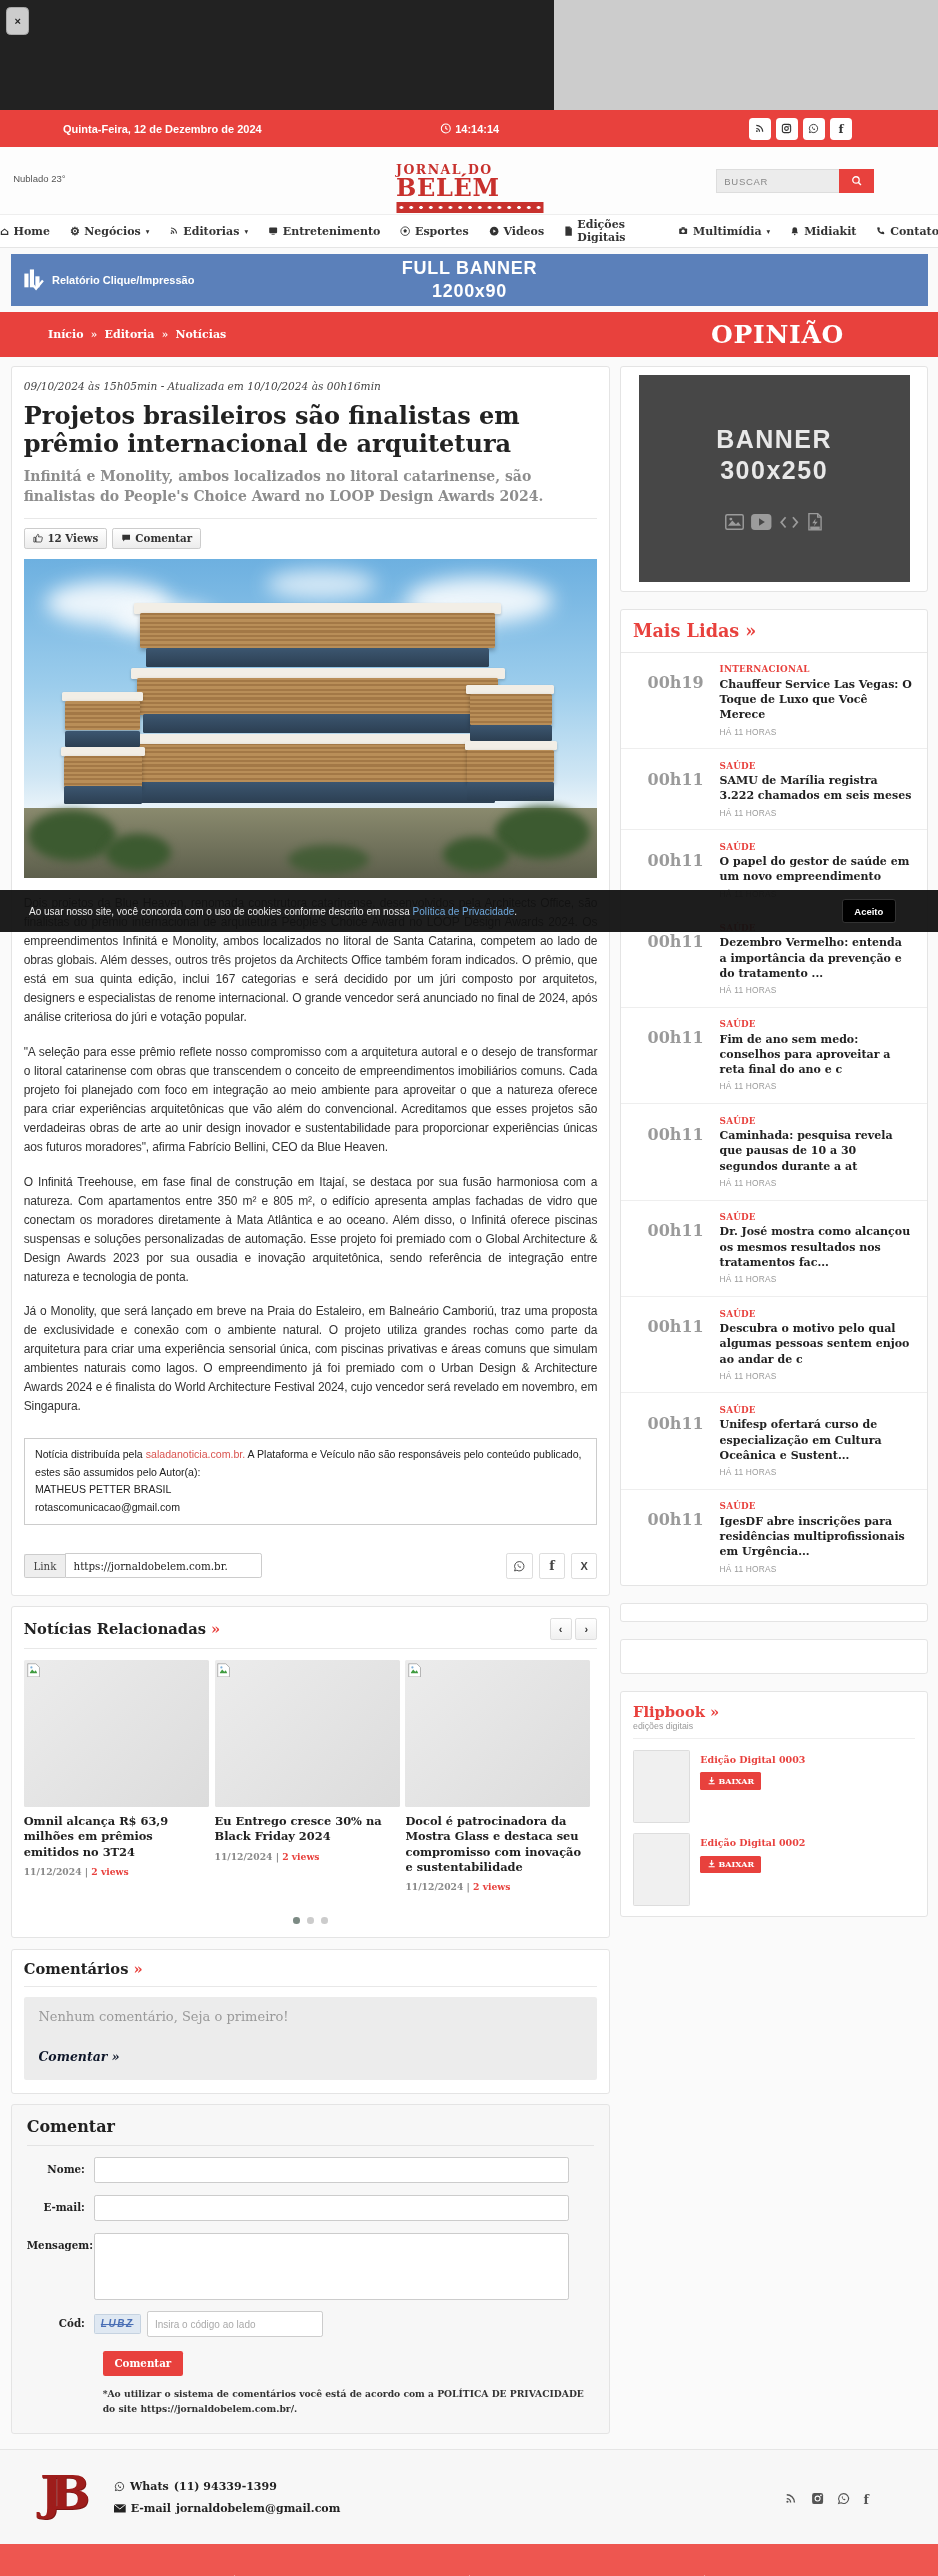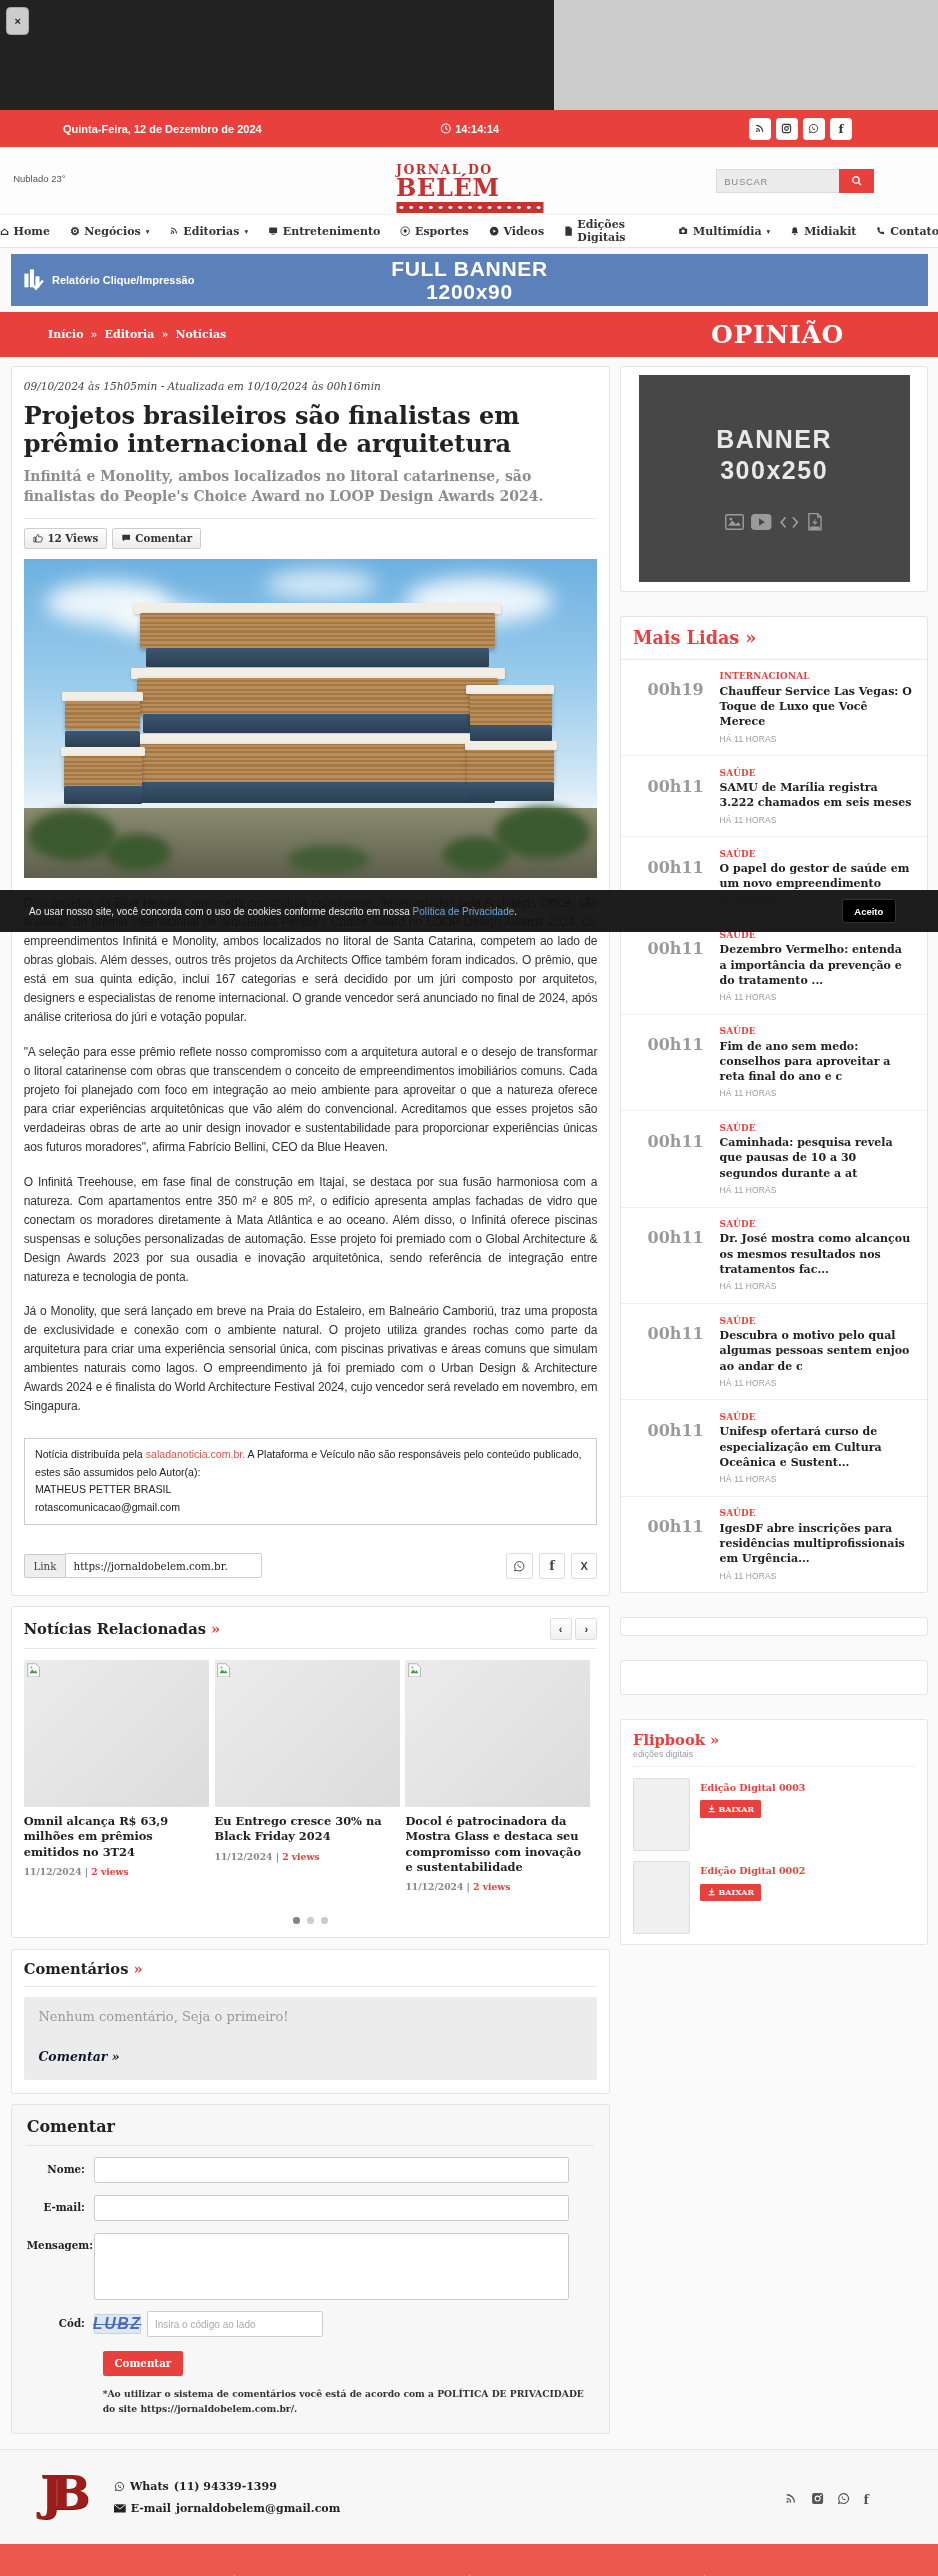--- a/index.html
+++ b/index.html
@@ -37,34 +37,34 @@
   
   .nav{background:#fff;border-top:0.7px solid #eee;border-bottom:0.7px solid #e5e5e5;height:34px;display:flex;align-items:center;justify-content:center;gap:20px}
   .nav-item{display:flex;align-items:center;gap:4.4px;font-weight:bold;font-size:11px;color:#333;cursor:pointer;font-family:"DejaVu Serif",serif}
   .nav-item .glyph{font-size:11px}
   .caret{font-size:7.3px;margin-left:0.7px}
 
   
   .banner-wrap{padding:5.9px 11px;background:#fafafa}
   .full-banner{height:52px;background:#5b80ba;color:#fff;position:relative;display:flex;align-items:center}
   .fb-left{display:flex;align-items:center;gap:7.3px;margin-left:11.7px;font-weight:bold;font-size:11px}
-  .fb-center{position:absolute;left:50%;transform:translateX(-50%);text-align:center;font-weight:800;font-size:21px;line-height:23px;letter-spacing:0.7px}
+  .fb-center{position:absolute;left:50%;transform:translateX(-50%);text-align:center;font-weight:800;font-size:18px;line-height:23px;letter-spacing:0.7px}
 
   
   .crumb-bar{height:45px;background:#e8413d;color:#fff;display:flex;align-items:center;justify-content:space-between;padding:0 95px 0 48px}
   .crumbs{display:flex;gap:7.3px;align-items:center;font-weight:bold;font-size:11px;font-family:"DejaVu Serif",serif}
   .crumbs .c{cursor:pointer}
   .crumbs .sep{font-size:10.3px;opacity:.9}
   .section-title{font-family:"DejaVu Serif",serif;font-weight:bold;font-size:25px;letter-spacing:0.7px}
 
   
   .content{display:flex;gap:10.3px;padding:8.8px 11px 14.7px;background:#fafafa;align-items:flex-start}
   .card{background:#fff;border:0.7px solid #e4e4e4;border-radius:2.9px}
   .article-card{width:599px;padding:13.2px 11.7px 16px}
-  .side-col{flex:1;display:flex;flex-direction:column;gap:24px}
+  .side-col{flex:1;display:flex;flex-direction:column;gap:17px}
 
   
   .meta{font-style:italic;font-size:10.6px;color:#444;font-family:"DejaVu Serif",serif}
   .a-title{font-family:"DejaVu Serif",serif;font-weight:bold;font-size:24px;line-height:1.17;color:#222;margin-top:10.3px}
   .a-sub{font-family:"DejaVu Serif",serif;font-weight:bold;font-size:14px;line-height:1.4;color:#8d8d8d;margin-top:8.8px}
   .a-divider{border-top:0.7px solid #e8e8e8;margin:11.7px 0 8.8px}
   .btn-row{display:flex;gap:4.4px}
   .chip{display:flex;align-items:center;gap:4.4px;border:0.7px solid #ccc;border-radius:2.2px;background:linear-gradient(#fff,#ececec);padding:3.7px 8px;font-family:"DejaVu Serif",serif;font-weight:bold;font-size:10.3px;color:#333;cursor:pointer}
   .hero{margin-top:10.3px;height:319px;position:relative;overflow:hidden;background:linear-gradient(#6db0e0 0%,#9ccdec 40%,#cfe6f4 68%,#e9f3f9 78%)}
   .cloud{position:absolute;background:#fff;border-radius:50%;filter:blur(9.5px);opacity:.85}
@@ -106,21 +106,21 @@
   .empty-comment .msg{font-family:"DejaVu Serif",serif;font-size:13px;color:#999}
   .empty-comment .cta{display:inline-block;margin-top:25px;font-family:"DejaVu Serif",serif;font-style:italic;font-weight:bold;font-size:12.5px;color:#0f172a;cursor:pointer}
 
   
   .form-card{width:599px;margin-top:10.3px;background:#f7f7f7;border:0.7px solid #e4e4e4;border-radius:2.9px;padding:11.7px 14.7px 16px}
   .form-title{font-family:"DejaVu Serif",serif;font-weight:bold;font-size:16px;color:#222;border-bottom:0.7px solid #e3e3e3;padding-bottom:8.8px}
   .f-row{display:flex;margin-top:11.7px;align-items:flex-start}
   .f-label{width:67px;text-align:right;padding-right:8.8px;font-family:"DejaVu Serif",serif;font-weight:bold;font-size:10.3px;color:#222;padding-top:5.9px}
   .f-input{width:475px;height:26px;border:0.7px solid #ccc;border-radius:2.2px;background:#fff;padding:0 7.3px;font-size:10.3px;outline:none}
   .f-textarea{width:475px;height:67px;border:0.7px solid #ccc;border-radius:2.2px;background:#fff;padding:5.9px 7.3px;font-size:10.3px;outline:none;resize:none}
-  .captcha{width:47px;height:20px;background:#dfe8f2;border:0.7px solid #c5d2e0;border-radius:1.5px;display:flex;align-items:center;justify-content:center;font-style:italic;font-weight:bold;color:#4a6fb5;letter-spacing:1.5px;font-size:16px;text-decoration:line-through;margin-top:2.2px}
+  .captcha{width:47px;height:20px;background:#dfe8f2;border:0.7px solid #c5d2e0;border-radius:1.5px;display:flex;align-items:center;justify-content:center;font-style:italic;font-weight:bold;color:#4a6fb5;letter-spacing:1.5px;font-size:10px;text-decoration:line-through;margin-top:2.2px}
   .code-input{width:176px;height:26px;border:0.7px solid #ccc;border-radius:2.2px;background:#fff;padding:0 7.3px;font-size:10px;outline:none;margin-left:5.9px}
   .code-input::placeholder{color:#aaa}
   .submit-btn{margin:13.2px 0 0 76px;background:#e8413d;color:#fff;border:none;border-radius:2.2px;padding:6.6px 11.7px;font-weight:bold;font-size:10.3px;cursor:pointer;font-family:"DejaVu Serif",serif}
   .form-note{margin:11.7px 0 0 76px;font-size:9.2px;font-weight:bold;color:#333;font-family:"DejaVu Serif",serif;line-height:1.6}
 
   
   .side-banner{padding:8.8px;display:flex;justify-content:center}
   .banner-box{width:271px;height:207px;background:#474747;color:#d9d9d9;display:flex;flex-direction:column;align-items:center;justify-content:center;gap:5.9px}
   .banner-box .btxt{font-weight:800;font-size:25px;line-height:25px;letter-spacing:1.5px;color:#e8e8e8}
   .bicons{display:flex;gap:7.3px;margin-top:25px;align-items:center;color:#9b9b9b}

